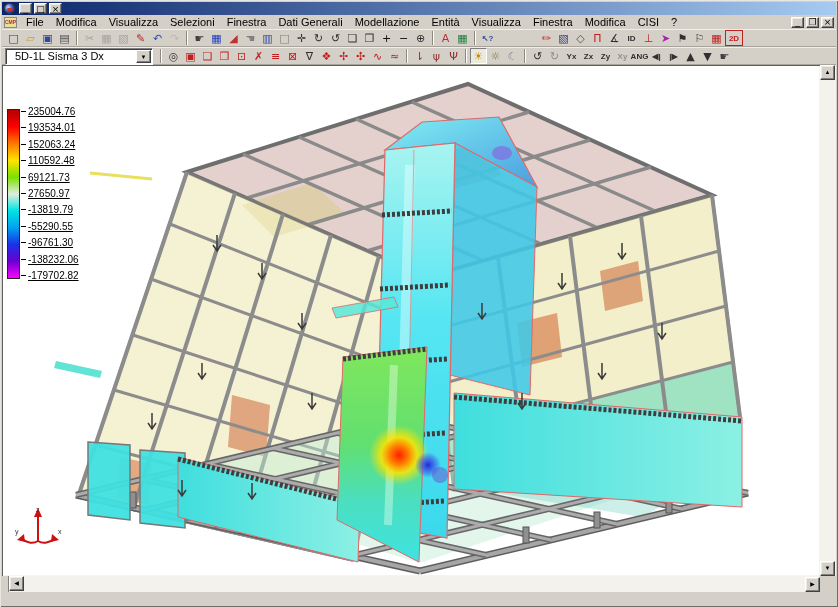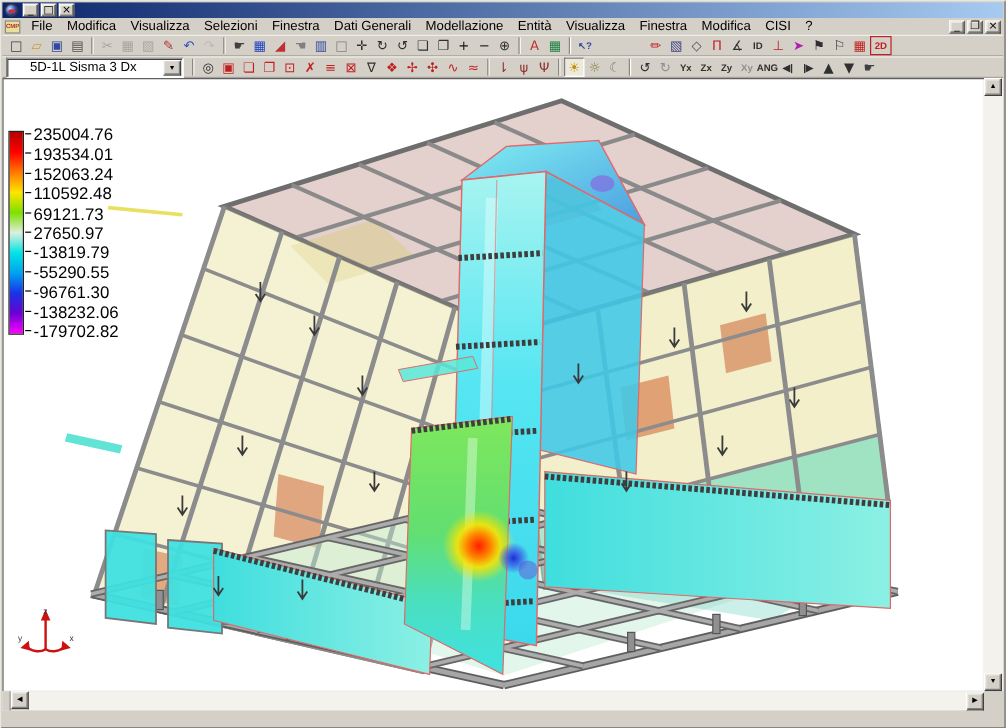--- a/index.html
+++ b/index.html
@@ -40,35 +40,35 @@
     padding:0; cursor:default; flex:0 0 auto; font-family:"DejaVu Sans", sans-serif;}
   .tbtn.txt { font-size:8px; font-weight:bold; font-family:"Liberation Sans",sans-serif;}
   .tbtn.boxed { border:1px solid #C02020; width:18px;}
   .tbtn.disabled { opacity:.45; }
   .tbtn.pressed { border:1px solid; border-color:#808080 #FFFFFF #FFFFFF #808080; background:#ECE9DD;}
   .tbsep { width:2px; height:14px; border-left:1px solid #8C8880; border-right:1px solid #FFFFFF; margin:0 3px; flex:0 0 auto;}
   .tbgap { width:42px; height:1px; flex:0 0 auto;}
   .combo { width:148px; height:17px; display:flex; align-items:center;
     border:1px solid; border-color:#808080 #FFFFFF #FFFFFF #808080;
     background:#FFFFFF; box-shadow: inset 1px 1px 0 #404040; margin-right:4px; flex:0 0 auto;}
-  .combo-text { flex:1; padding:0 19px; font-size:11px; white-space:nowrap; overflow:hidden;}
+  .combo-text { flex:1; padding:0 9px; font-size:11px; white-space:nowrap; overflow:hidden;}
   .combo-btn { width:15px; height:13px; margin-right:1px; font-size:6px; line-height:12px; text-align:center;
     background:#D4D0C8; border:1px solid; border-color:#FFFFFF #404040 #404040 #FFFFFF;
     box-shadow: inset -1px -1px 0 #808080; color:#000;}
   
   .canvas { position:absolute; left:2px; top:65px; width:818px; height:511px; background:#FFFFFF;
     box-shadow: inset 1px 1px 0 #606060, inset -1px -1px 0 #F4F4F4; overflow:hidden;}
   .model { position:absolute; left:0; top:0; }
   .vheader { position:absolute; left:5px; top:6px; font-size:11px; line-height:17px; color:#000;}
   .legend { position:absolute; left:5px; top:42px; }
   .bar { position:absolute; left:0; top:2px; width:13px; height:170px; border:1px solid #222;}
   .ticks { position:absolute; left:14px; top:0; width:80px;}
   .lrow { height:16.4px; display:flex; align-items:flex-start;}
   .lrow::before { content:""; width:5px; height:1px; background:#000; margin:4px 2px 0 0;}
-  .lval { font-size:14px; line-height:10px; white-space:nowrap;}
+  .lval { font-size:10px; line-height:10px; white-space:nowrap;text-decoration:underline;}
   .triad { position:absolute; left:12px; top:438px;}
   
   .vscroll { position:absolute; left:820px; top:65px; width:16px; height:511px; background:#F3F2EC;
     display:flex; flex-direction:column; justify-content:space-between;}
   .hscroll { position:absolute; left:2px; top:576px; width:818px; height:16px; background:#F3F2EC;
     display:flex; justify-content:space-between; align-items:center;}
   .sbtn { width:15px; height:15px; font-size:6px; line-height:13px; text-align:center; color:#000;
     background:#D4D0C8; border:1px solid; border-color:#FFFFFF #404040 #404040 #FFFFFF;
     box-shadow: inset -1px -1px 0 #808080, inset 1px 1px 0 #ECEAE4; padding:0; flex:0 0 auto;}
   .hsplit { width:7px; height:16px; background:#D4D0C8; border-right:1px solid #808080; flex:0 0 auto;}

